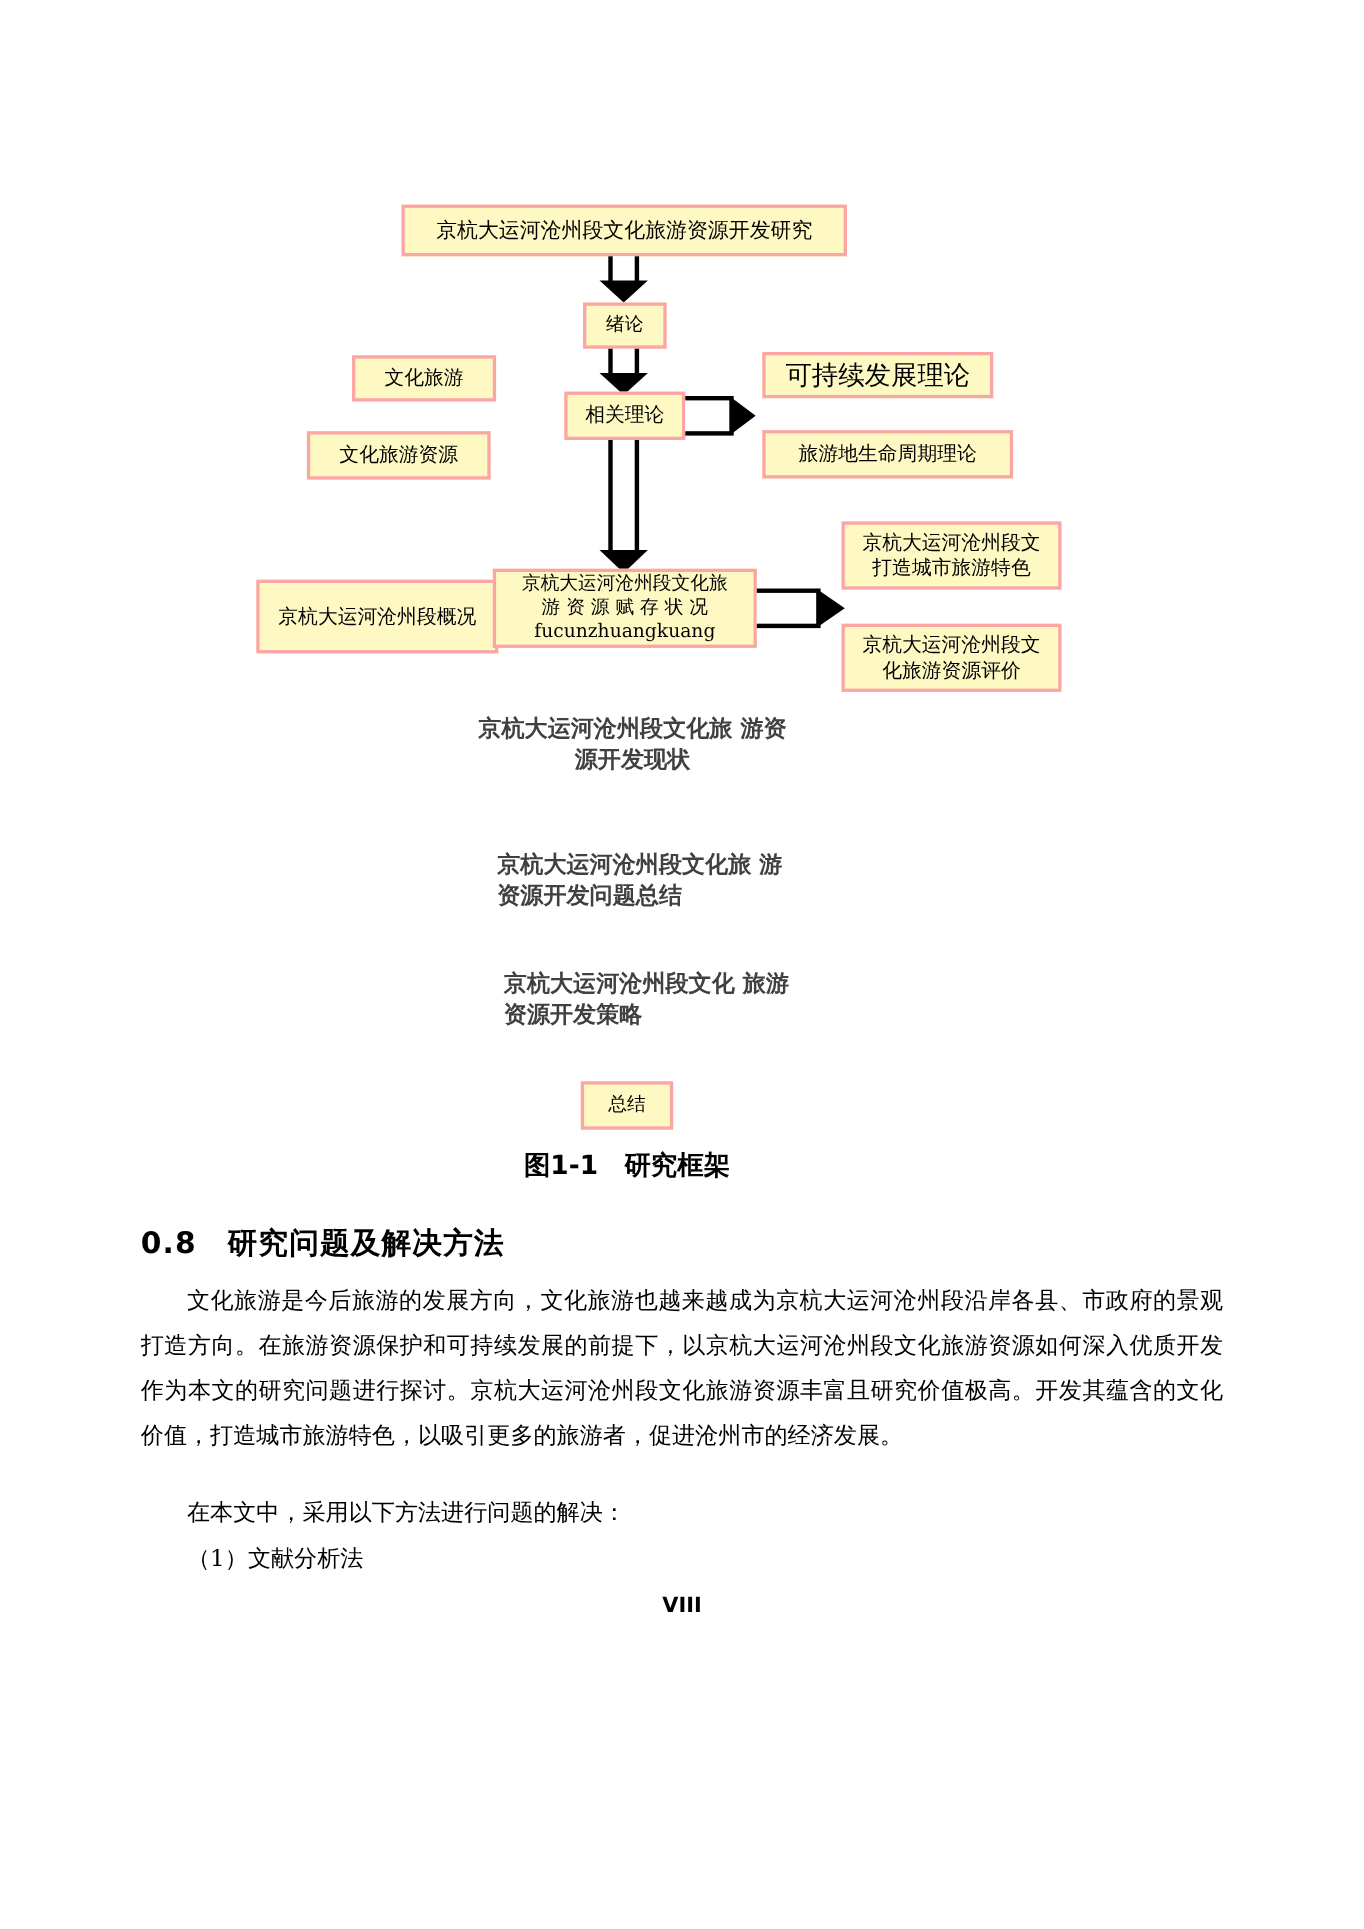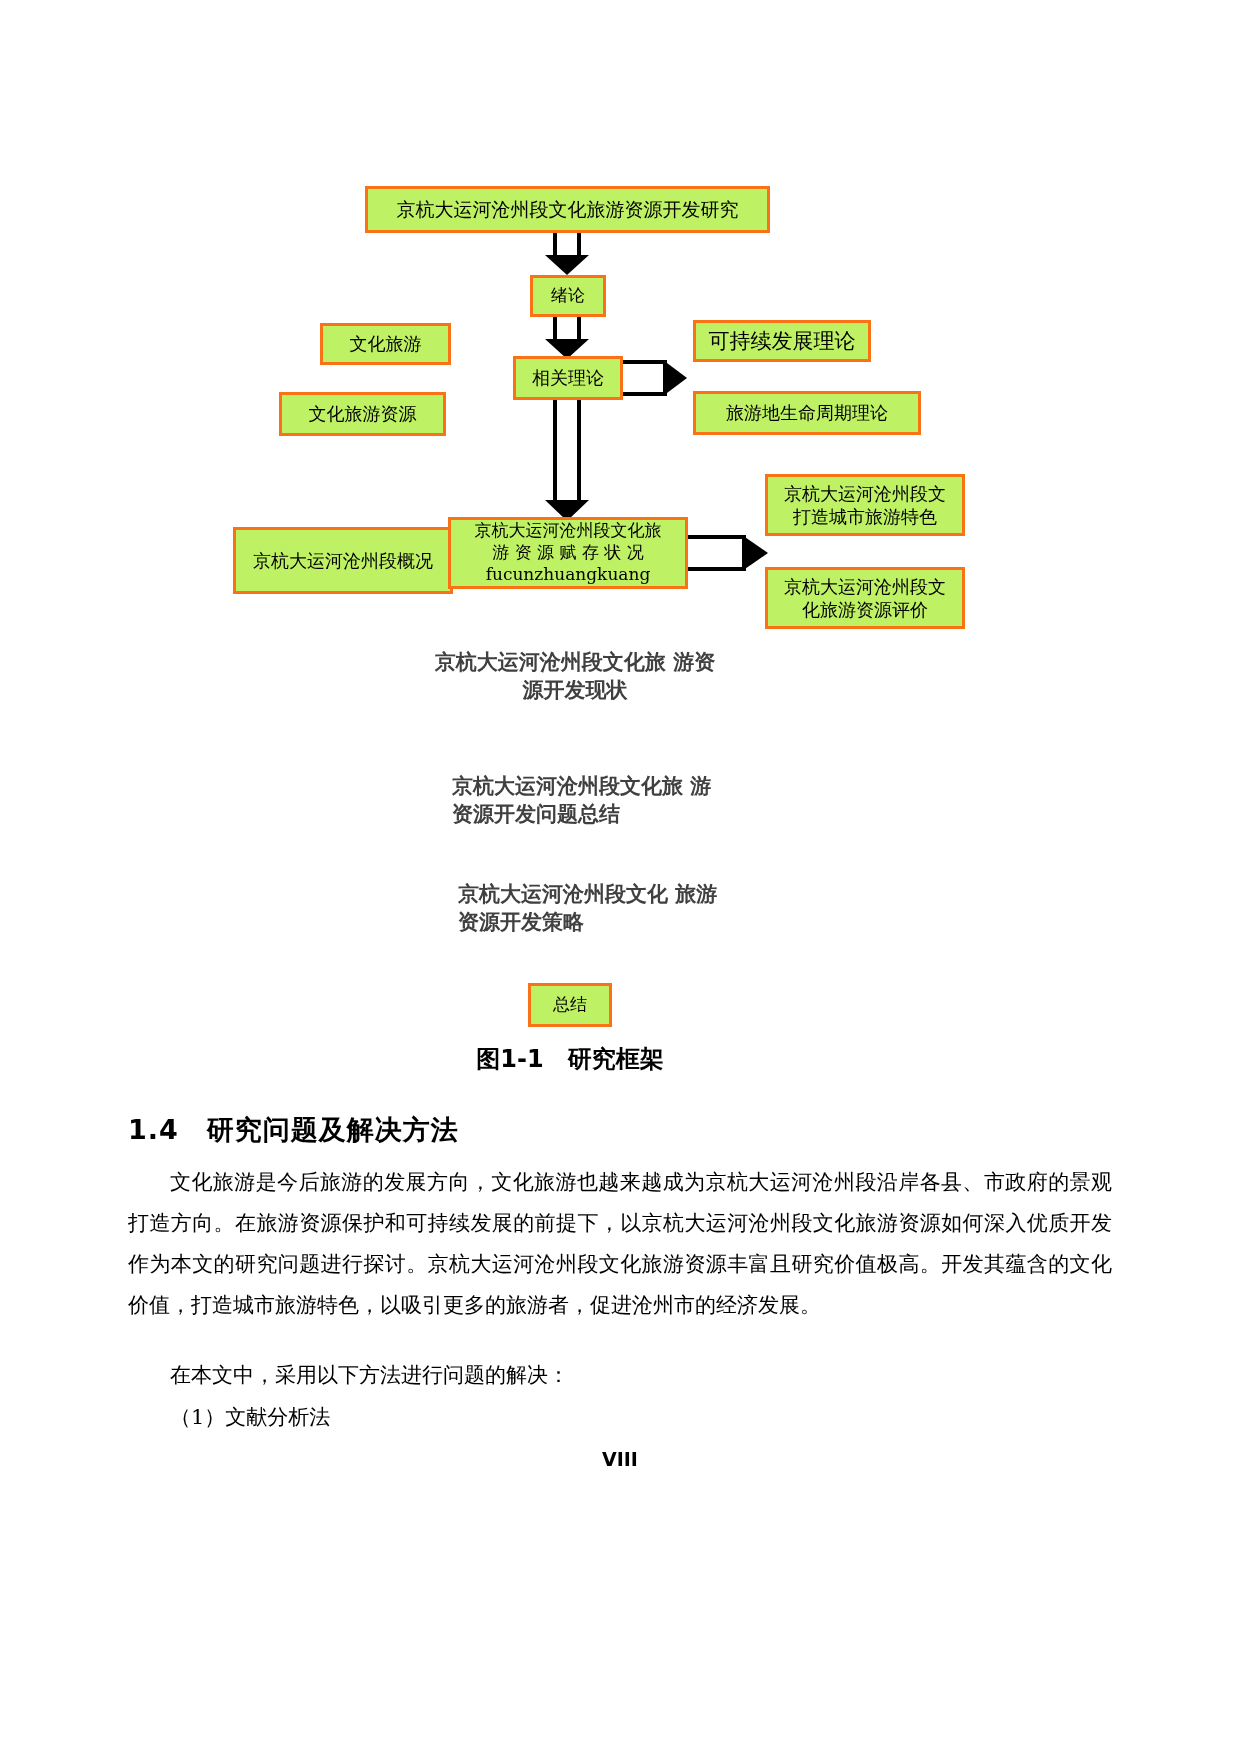--- a/index.html
+++ b/index.html
@@ -16,22 +16,22 @@
     width: 1240px;
     height: 1754px;
     background: #ffffff;
     overflow: hidden;
   }
 
   
   .node {
     position: absolute;
     box-sizing: border-box;
-    border: 3px solid #f97316;
-    background: #bef264;
+    border: 3px solid #fca5a5;
+    background: #fef9c3;
     display: flex;
     align-items: center;
     justify-content: center;
     text-align: center;
     font-family: "DejaVu Serif", "Liberation Serif", serif;
     line-height: 1.28;
     color: #000;
   }
   .node span { display: block; }
 
@@ -159,21 +159,21 @@
 
     <div class="node" style="left:513px; top:356px; width:110px; height:44px; font-size:18px;">
       <span>相关理论</span>
     </div>
 
     <div class="arrow-right" style="left:623px; top:360px; width:64px; height:36px;">
       <div class="shaft" style="width:44px;"></div>
       <div class="head" style="left:40px; border-top:18px solid transparent; border-bottom:18px solid transparent; border-left:24px solid #000;"></div>
     </div>
 
-    <div class="node" style="left:693px; top:320px; width:178px; height:42px; font-size:21px;">
+    <div class="node" style="left:693px; top:320px; width:210px; height:42px; font-size:24px;">
       <span>可持续发展理论</span>
     </div>
 
     <div class="node" style="left:693px; top:391px; width:228px; height:44px; font-size:18px;">
       <span>旅游地生命周期理论</span>
     </div>
 
     <div class="arrow-down" style="left:553px; top:400px; width:28px; height:122px;">
       <div class="shaft" style="height:104px;"></div>
       <div class="head" style="top:100px; border-left:22px solid transparent; border-right:22px solid transparent; border-top:21px solid #000;"></div>
@@ -222,21 +222,21 @@
     <div class="node" style="left:528px; top:983px; width:84px; height:44px; font-size:17px;">
       <span>总结</span>
     </div>
 
     <div class="fig-caption" style="left:390px; top:1043px; width:360px; font-size:24px;">
       <span>图1-1　研究框架</span>
     </div>
   </div>
 
   <div class="heading" style="left:128px; top:1112px; font-size:27px; letter-spacing:1px;">
-    <span>1.4</span><span style="display:inline-block;width:28px;"></span><span>研究问题及解决方法</span>
+    <span>0.8</span><span style="display:inline-block;width:28px;"></span><span>研究问题及解决方法</span>
   </div>
 
   <div class="bodytext" style="left:128px; top:1162px; width:984px; font-size:21px;">
     <p>文化旅游是今后旅游的发展方向，文化旅游也越来越成为京杭大运河沧州段沿岸各县、市政府的景观打造方向。在旅游资源保护和可持续发展的前提下，以京杭大运河沧州段文化旅游资源如何深入优质开发作为本文的研究问题进行探讨。京杭大运河沧州段文化旅游资源丰富且研究价值极高。开发其蕴含的文化价值，打造城市旅游特色，以吸引更多的旅游者，促进沧州市的经济发展。</p>
   </div>
 
   <div class="bodytext" style="left:128px; top:1355px; width:984px; font-size:21px;">
     <p>在本文中，采用以下方法进行问题的解决：</p>
   </div>
 

